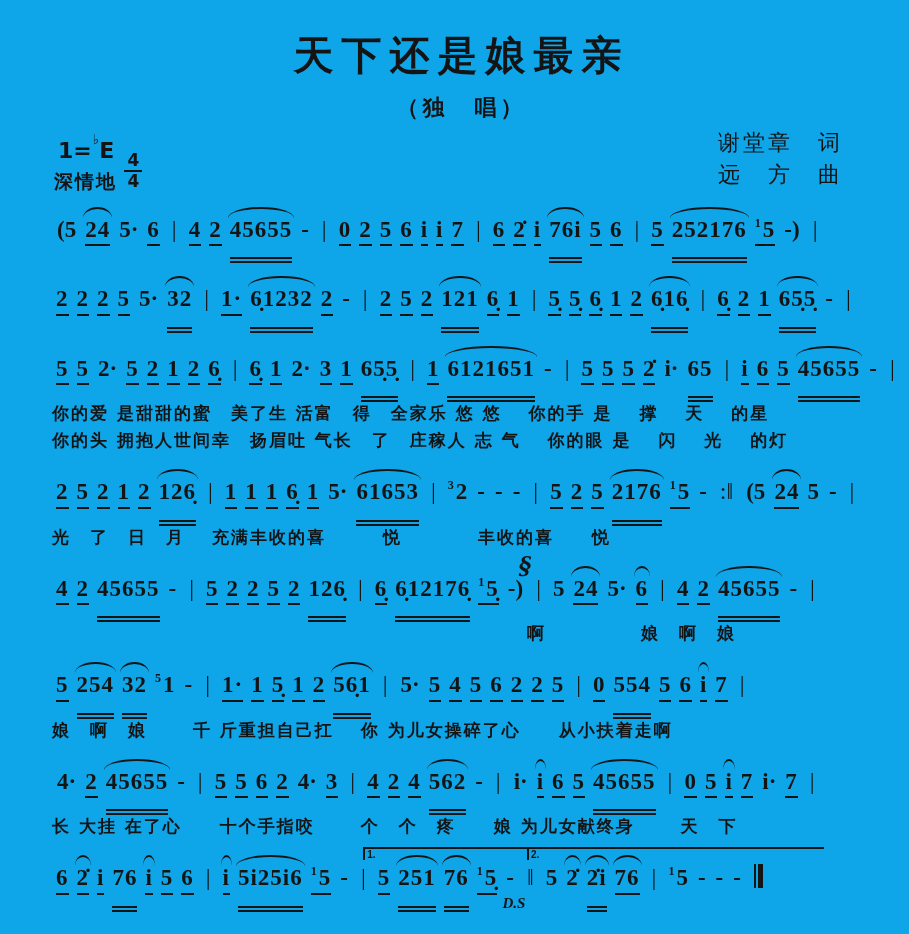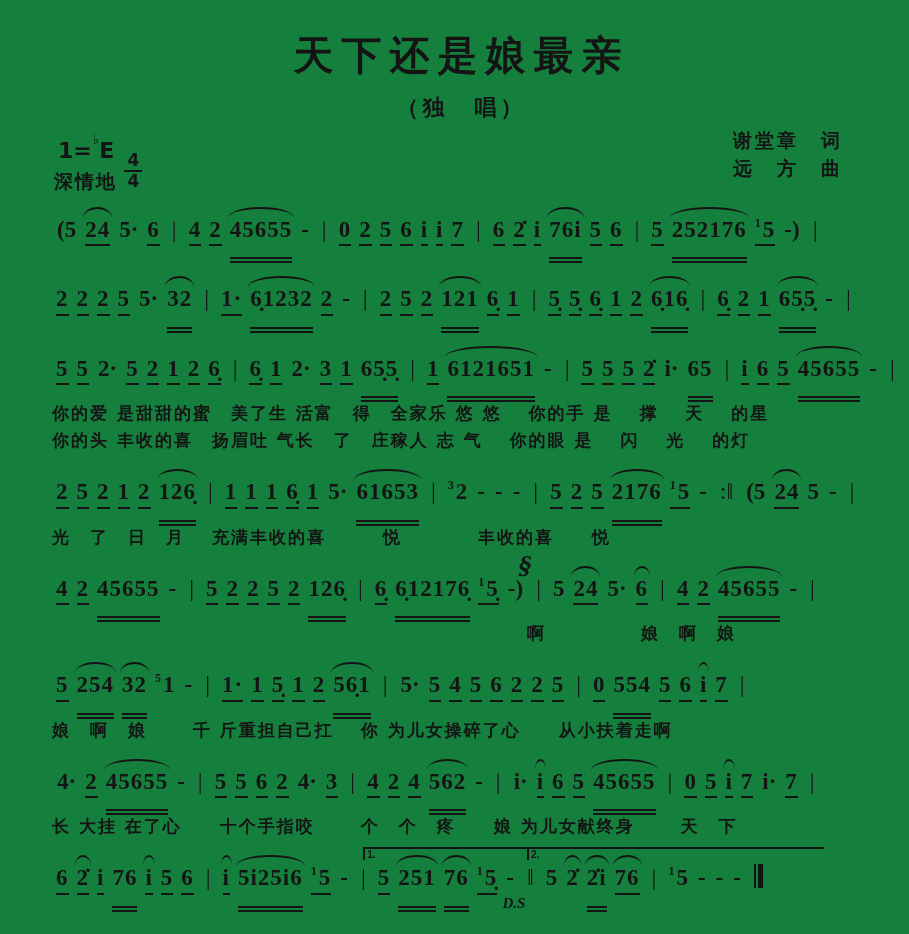--- a/index.html
+++ b/index.html
@@ -1,20 +1,20 @@
 <!DOCTYPE html>
 <html><head>
 <meta charset="utf-8">
 <style>
   html,body{margin:0;padding:0;background:#e9e9e7;}
   .page{
     position:relative;
     width:909px;height:934px;
     margin:0 auto;
-    background:#15803d;
+    background:#0ea5e9;
     color:#141414;
     font-family:"Liberation Serif","DejaVu Serif",serif;
     overflow:hidden;
     box-sizing:border-box;
     padding:10px 38px 8px 52px;
   }
   
   .title{
     text-align:center;
     font-family:"DejaVu Serif","Liberation Serif",serif;
@@ -31,21 +31,21 @@
     font-family:"DejaVu Sans","Liberation Sans",sans-serif;
     font-weight:700;font-size:22px;
   }
   .key-sig sup{font-size:14px;vertical-align:14px;margin-left:1px;}
   .frac{display:inline-flex;flex-direction:column;align-items:center;
     vertical-align:-8px;margin-left:10px;font-size:17px;line-height:1;font-weight:700;}
   .frac .den{border-top:2px solid #141414;padding:1px 3px 0;}
   .frac .num{padding:0 3px 1px;}
   .credits{
     position:absolute;right:28px;top:2px;text-align:right;
-    font-weight:700;font-size:19px;letter-spacing:3px;line-height:1.45;
+    font-weight:400;font-size:22px;letter-spacing:3px;line-height:1.45;
   }
   .tempo{font-weight:700;font-size:19px;margin:-14px 0 2px 2px;letter-spacing:2px;}
   
   .score{margin-top:6px;}
   .system{position:relative;margin-bottom:11px;}
   .notes-row{
     position:relative;
     padding-top:15px;
     font-family:"Liberation Serif","DejaVu Serif",serif;
     font-weight:700;font-size:23px;line-height:1.15;
@@ -104,21 +104,21 @@
   <div class="score">
       <div class="system">
         <div class="notes-row"><span class="plain">(5</span><span class="tok u1 arc">24</span><span class="plain">5·</span><span class="tok u1">6</span><span class="bar">|</span><span class="tok u1">4</span><span class="tok u1">2</span><span class="tok u2 arc">45655</span><span class="plain">-</span><span class="bar">|</span><span class="tok u1">0</span><span class="tok u1">2</span><span class="tok u1">5</span><span class="tok u1">6</span><span class="tok u1">i</span><span class="tok u1">i</span><span class="tok u1">7</span><span class="bar">|</span><span class="tok u1">6</span><span class="tok u1">2̇</span><span class="tok u1">i</span><span class="tok u2 arc">76i</span><span class="tok u1">5</span><span class="tok u1">6</span><span class="bar">|</span><span class="tok u1">5</span><span class="tok u2 arc">252176</span><span class="tok u1"><sup>1</sup>5</span><span class="plain">-)</span><span class="bar">|</span></div>
       </div>
       <div class="system">
         <div class="notes-row"><span class="tok u1">2</span><span class="tok u1">2</span><span class="tok u1">2</span><span class="tok u1">5</span><span class="plain">5·</span><span class="tok u2 arc">32</span><span class="bar">|</span><span class="tok u1">1·</span><span class="tok u2 arc">6̣1232</span><span class="tok u1">2</span><span class="plain">-</span><span class="bar">|</span><span class="tok u1">2</span><span class="tok u1">5</span><span class="tok u1">2</span><span class="tok u2 arc">121</span><span class="tok u1">6̣</span><span class="tok u1">1</span><span class="bar">|</span><span class="tok u1">5̣</span><span class="tok u1">5̣</span><span class="tok u1">6̣</span><span class="tok u1">1</span><span class="tok u1">2</span><span class="tok u2 arc">6̣16̣</span><span class="bar">|</span><span class="tok u1">6̣</span><span class="tok u1">2</span><span class="tok u1">1</span><span class="tok u2 arc">65̣5̣</span><span class="plain">-</span><span class="bar">|</span></div>
       </div>
       <div class="system">
         <div class="notes-row"><span class="tok u1">5</span><span class="tok u1">5</span><span class="plain">2·</span><span class="tok u1">5</span><span class="tok u1">2</span><span class="tok u1">1</span><span class="tok u1">2</span><span class="tok u1">6̣</span><span class="bar">|</span><span class="tok u1">6̣</span><span class="tok u1">1</span><span class="plain">2·</span><span class="tok u1">3</span><span class="tok u1">1</span><span class="tok u2">65̣5̣</span><span class="bar">|</span><span class="tok u1">1</span><span class="tok u2 arc">6121651</span><span class="plain">-</span><span class="bar">|</span><span class="tok u1">5</span><span class="tok u1">5</span><span class="tok u1">5</span><span class="tok u1">2̇</span><span class="plain">i·</span><span class="tok u2">65</span><span class="bar">|</span><span class="tok u1">i</span><span class="tok u1">6</span><span class="tok u1">5</span><span class="tok u2 arc">45655</span><span class="plain">-</span><span class="bar">|</span></div>
         <div class="lyric-row">你的爱 是甜甜的蜜　美了生 活富　得　全家乐 悠 悠　 你的手 是　 撑　 天　 的星</div>
-        <div class="lyric-row">你的头 丰收的喜　扬眉吐 气长　了　庄稼人 志 气　 你的眼 是　 闪　 光　 的灯</div>
+        <div class="lyric-row">你的头 拥抱人世间幸　扬眉吐 气长　了　庄稼人 志 气　 你的眼 是　 闪　 光　 的灯</div>
       </div>
       <div class="system">
         <div class="notes-row"><span class="tok u1">2</span><span class="tok u1">5</span><span class="tok u1">2</span><span class="tok u1">1</span><span class="tok u1">2</span><span class="tok u2 arc">126̣</span><span class="bar">|</span><span class="tok u1">1</span><span class="tok u1">1</span><span class="tok u1">1</span><span class="tok u1">6̣</span><span class="tok u1">1</span><span class="plain">5·</span><span class="tok u2 arc">61653</span><span class="bar">|</span><span class="tok"><sup>3</sup>2</span><span class="plain">-</span><span class="plain">-</span><span class="plain">-</span><span class="bar">|</span><span class="tok u1">5</span><span class="tok u1">2</span><span class="tok u1">5</span><span class="tok u2 arc">2176</span><span class="tok u1"><sup>1</sup>5</span><span class="plain">-</span><span class="bar">:‖</span><span class="plain">(5</span><span class="tok u1 arc">24</span><span class="tok">5</span><span class="plain">-</span><span class="bar">|</span></div>
         <div class="lyric-row">光　了　日　月　 充满丰收的喜　　　悦　　　　丰收的喜　　悦</div>
       </div>
       <div class="system">
         <span class="segno" style="left: 57%;">§</span>
         <div class="notes-row"><span class="tok u1">4</span><span class="tok u1">2</span><span class="tok u2">45655</span><span class="plain">-</span><span class="bar">|</span><span class="tok u1">5</span><span class="tok u1">2</span><span class="tok u1">2</span><span class="tok u1">5</span><span class="tok u1">2</span><span class="tok u2">126̣</span><span class="bar">|</span><span class="tok u1">6̣</span><span class="tok u2">6̣12176̣</span><span class="tok u1"><sup>1</sup>5̣</span><span class="plain">-)</span><span class="bar">|</span><span class="tok">5</span><span class="tok u1 arc">24</span><span class="plain">5·</span><span class="tok u1 arc">6</span><span class="bar">|</span><span class="tok u1">4</span><span class="tok u1">2</span><span class="tok u2 arc">45655</span><span class="plain">-</span><span class="bar">|</span></div>
         <div class="lyric-row" style="padding-left: 58%;">啊　　　　　娘　啊　娘</div>
       </div>

